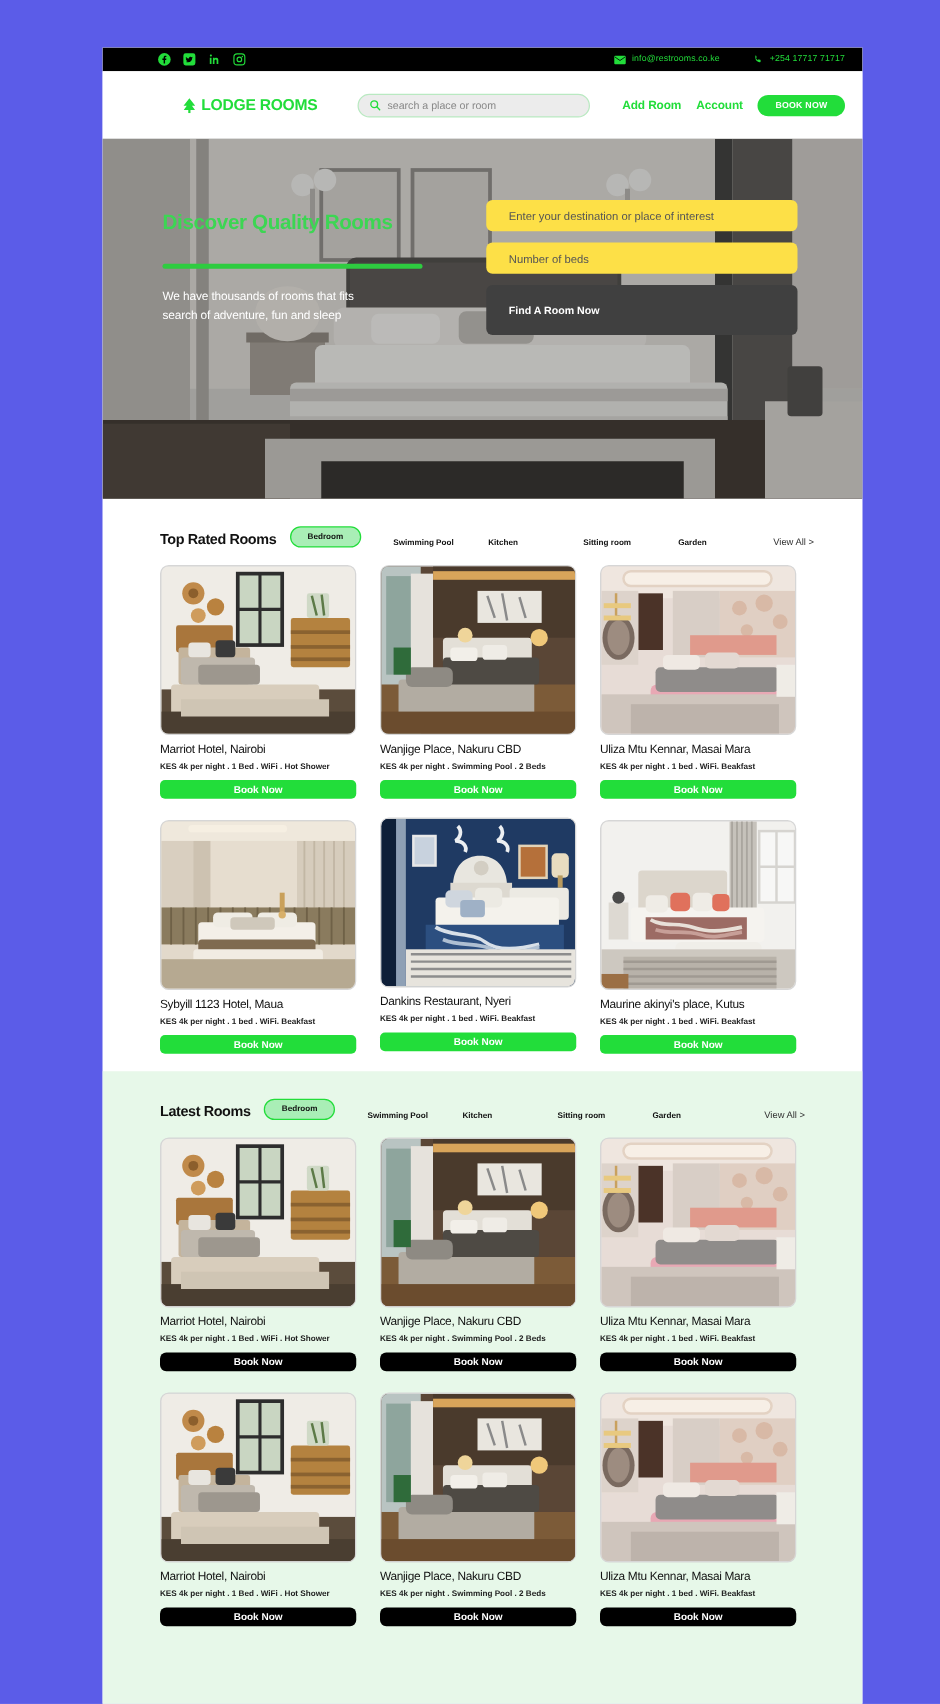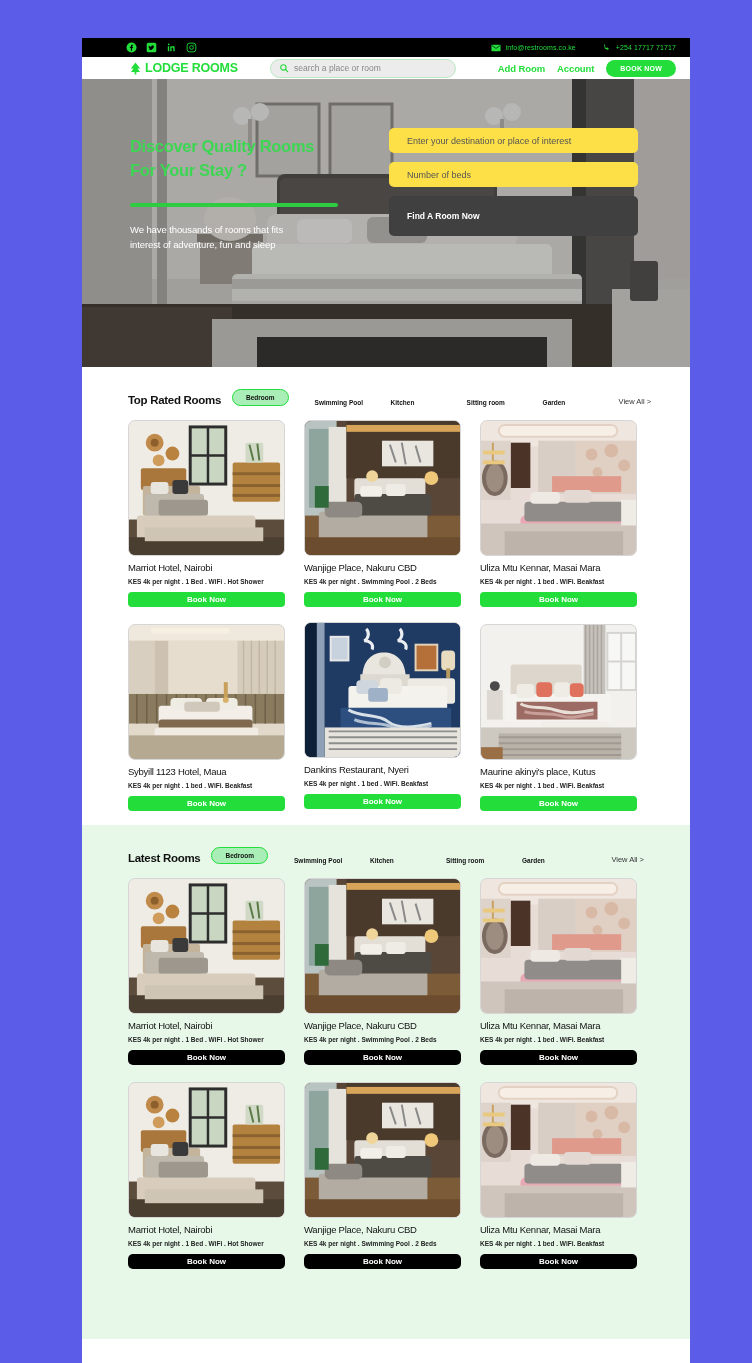--- a/index.html
+++ b/index.html
@@ -32,25 +32,25 @@
   }
   .social { display: flex; gap: 9px; align-items: center; }
   .social .si { width: 11px; height: 11px; display: block; }
   .topbar .spacer { flex: 1; }
   .contact { display: flex; align-items: center; gap: 26px; }
   .contact .ci { display: flex; align-items: center; gap: 5px; white-space: nowrap; letter-spacing: .1px;}
   .contact svg { display: block; }
 
   
   .nav {
-    height: 22px;
+    height: 54px;
     background: #ffffff;
     display: flex;
     align-items: center;
-    padding: 0 14px 0 46px;
+    padding: 0 14px 0 62px;
     gap: 12px;
   }
   .brand { display: flex; align-items: center; gap: 2px; }
   .brand .logo-mark { width: 15px; height: 15px; display: block; }
   .brand .brand-text {
     font-size: 12.5px; font-weight: 800; color: #22dd3a;
     letter-spacing: -0.2px; white-space: nowrap;
   }
   .searchbox {
     width: 186px; height: 19px;
@@ -289,26 +289,25 @@
       <rect x="175" y="258" width="290" height="30" fill="#2f2c29"></rect>
       <rect x="530" y="210" width="78" height="78" fill="#d4d1cc"></rect>
       <rect x="548" y="182" width="28" height="40" rx="3" fill="#4c4a47"></rect>
     </svg>
     <div class="hero-overlay"></div>
 
     <div class="hero-inner">
       <div class="hero-left">
         <div class="hero-title">
           <div>Discover Quality Rooms</div>
-          <div>For Your Stay ?</div>
         </div>
         <div class="hero-rule"></div>
         <div class="hero-sub">
           <div>We have thousands of rooms that fits</div>
-          <div>interest of adventure, fun and sleep</div>
+          <div>search of adventure, fun and sleep</div>
         </div>
       </div>
 
       <div class="hero-form">
         <div class="hero-field">
           <span>Enter your destination or place of interest</span>
         </div>
         <div class="hero-field">
           <span>Number of beds</span>
         </div>

